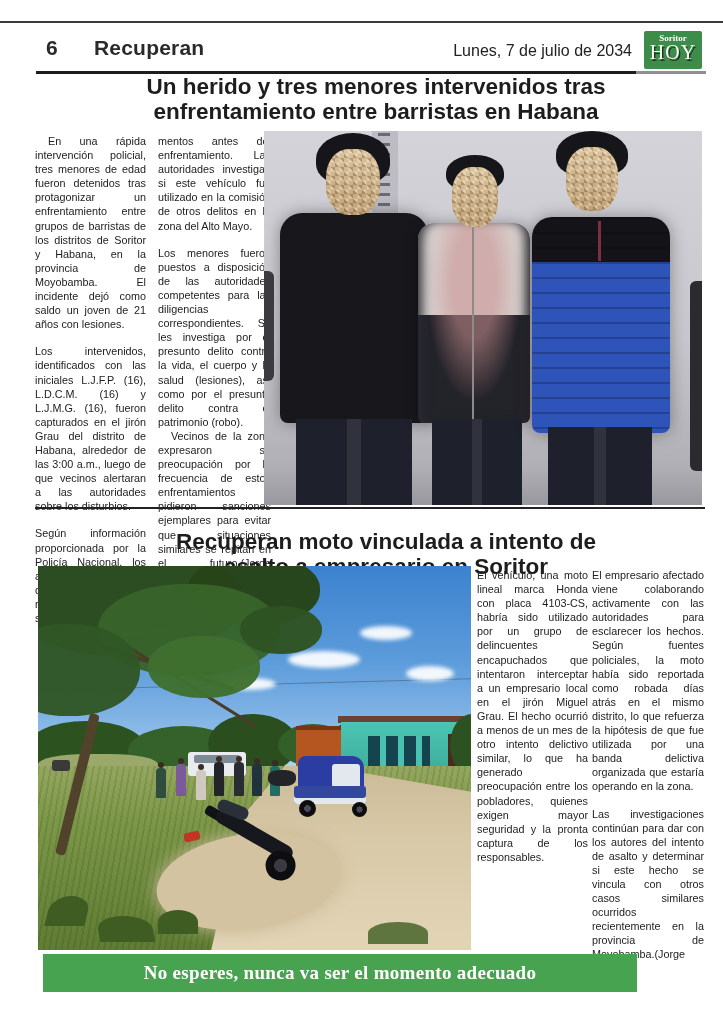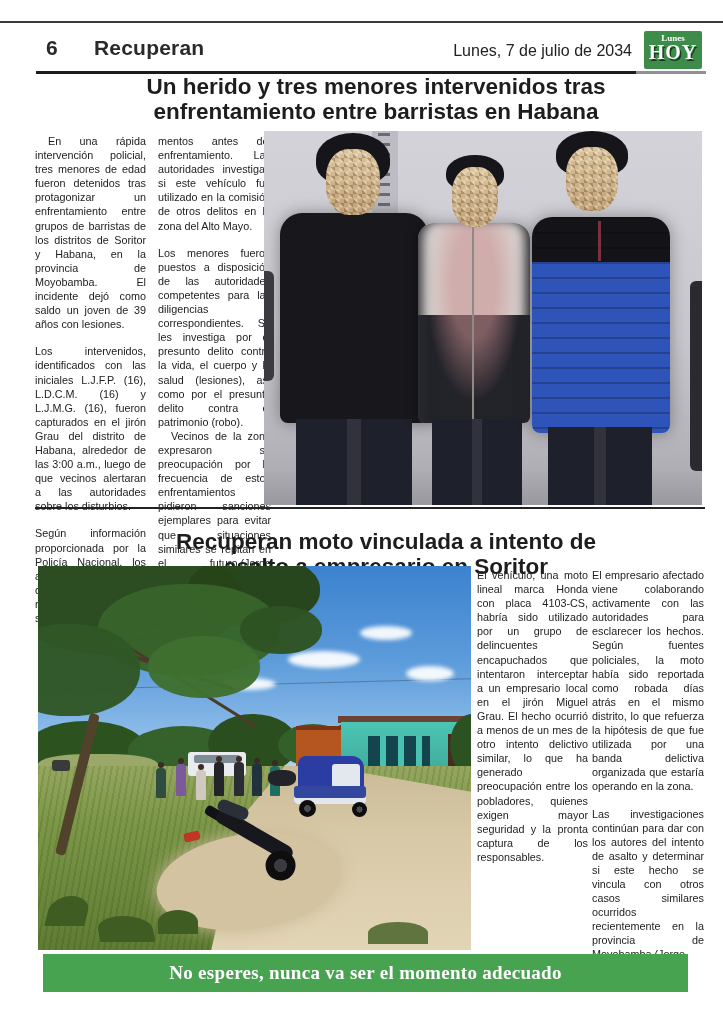--- a/index.html
+++ b/index.html
@@ -7,21 +7,21 @@
         font-family:"Liberation Sans",sans-serif;color:#1f1f1f;}
   .abs{position:absolute;}
 
   
   .topline{left:0;top:21px;width:723px;height:2px;background:#3a3a3a;}
   .pagenum{left:46px;top:36px;font-size:21px;font-weight:bold;color:#2a2a2a;}
   .section-title{left:94px;top:36px;font-size:21px;font-weight:bold;color:#2a2a2a;letter-spacing:.2px;}
   .edition-date{left:420px;top:42px;width:212px;text-align:right;font-size:16px;color:#222;}
   .logo{left:644px;top:31px;width:58px;height:38px;background:#3e8c49;border-radius:2px;text-align:center;}
   .logo-top{display:block;margin-top:2px;font-size:9px;font-weight:bold;color:#fff;font-family:"Liberation Serif",serif;}
-  .logo-main{display:block;margin-top:-2px;font-size:20px;font-weight:bold;color:#fff;
+  .logo-main{display:block;margin-top:-2px;font-size:20px;font-weight:normal;color:#fff;
              font-family:"Liberation Serif",serif;letter-spacing:1px;text-shadow:1.5px 1.5px 0 #173a1d;}
   .rule-black{left:36px;top:71px;width:600px;height:3px;background:#1c1c1c;}
   .rule-gray{left:636px;top:71px;width:70px;height:3px;background:#8f8f95;}
 
   
   .headline1{left:96px;top:74px;width:560px;font-size:22.5px;font-weight:bold;line-height:25px;
              text-align:center;color:#1d1d1d;}
   .headline2{left:150px;top:513px;width:440px;font-size:22.5px;font-weight:bold;line-height:25px;
              text-align:center;color:#1d1d1d;}
   .col{font-size:10.8px;line-height:14.1px;text-align:justify;color:#222;}
@@ -150,48 +150,48 @@
             background:radial-gradient(#3a3a40 0 30%,#0e0e10 31% 100%);}
   .fm-front{left:-4px;top:24px;width:20px;height:10px;background:#101216;border-radius:4px;}
   .red-obj{left:146px;top:266px;width:16px;height:9px;background:#c03524;border-radius:3px;transform:rotate(-14deg);}
   .tuft{background:#3f5c22;border-radius:50% 50% 0 0;}
   .tu1{left:10px;top:330px;width:40px;height:30px;transform:skewX(-14deg);}
   .tu2{left:60px;top:350px;width:55px;height:26px;transform:skewX(10deg);}
   .tu3{left:330px;top:356px;width:60px;height:22px;opacity:.8;}
   .tu4{left:120px;top:344px;width:40px;height:24px;}
 
   
-  .banner{left:43px;top:954px;width:645px;height:38px;background:#48a351;}
+  .banner{left:43px;top:954px;width:594px;height:38px;background:#48a351;}
   .banner-text{width:100%;line-height:38px;text-align:center;color:#ffffff;
                font-family:"Liberation Serif",serif;font-weight:bold;font-size:19px;letter-spacing:.3px;}
 </style>
 </head>
 <body>
 
 <div class="page">
 
   <div class="abs topline"></div>
 
   <header>
     <span class="abs pagenum">6</span>
     <span class="abs section-title">Recuperan</span>
     <span class="abs edition-date">Lunes, 7 de julio de 2034</span>
     <div class="abs logo">
-      <span class="logo-top">Lunes</span>
+      <span class="logo-top">Soritor</span>
       <span class="logo-main">HOY</span>
     </div>
     <div class="abs rule-black"></div>
     <div class="abs rule-gray"></div>
   </header>
 
   <section>
     <h1 class="abs headline1" style="margin:0">Un herido y tres menores intervenidos tras enfrentamiento entre barristas en Habana</h1>
 
     <div class="abs col a1c1">
-      <p class="gap indent">En una rápida intervención policial, tres menores de edad fueron detenidos tras protagonizar un enfrentamiento entre grupos de barristas de los distritos de Soritor y Habana, en la provincia de Moyobamba. El incidente dejó como saldo un joven de 39 años con lesiones.</p>
+      <p class="gap indent">En una rápida intervención policial, tres menores de edad fueron detenidos tras protagonizar un enfrentamiento entre grupos de barristas de los distritos de Soritor y Habana, en la provincia de Moyobamba. El incidente dejó como saldo un joven de 21 años con lesiones.</p>
       <p class="gap">Los intervenidos, identificados con las iniciales L.J.F.P. (16), L.D.C.M. (16) y L.J.M.G. (16), fueron capturados en el jirón Grau del distrito de Habana, alrededor de las 3:00 a.m., luego de que vecinos alertaran a las autoridades sobre los disturbios.</p>
       <p>Según información proporcionada por la Policía Nacional, los adolescentes se desplazaban en un motocarro que habría sido robado mo-</p>
     </div>
 
     <div class="abs col a1c2">
       <p class="gap">mentos antes del enfrentamiento. Las autoridades investigan si este vehículo fue utilizado en la comisión de otros delitos en la zona del Alto Mayo.</p>
       <p>Los menores fueron puestos a disposición de las autoridades competentes para las diligencias correspondientes. Se les investiga por el presunto delito contra la vida, el cuerpo y la salud (lesiones), así como por el presunto delito contra el patrimonio (robo).</p>
       <p class="indent">Vecinos de la zona expresaron su preocupación por la frecuencia de estos enfrentamientos y pidieron sanciones ejemplares para evitar que situaciones similares se repitan en el futuro.(Jorge Canales)</p>
     </div>
 

